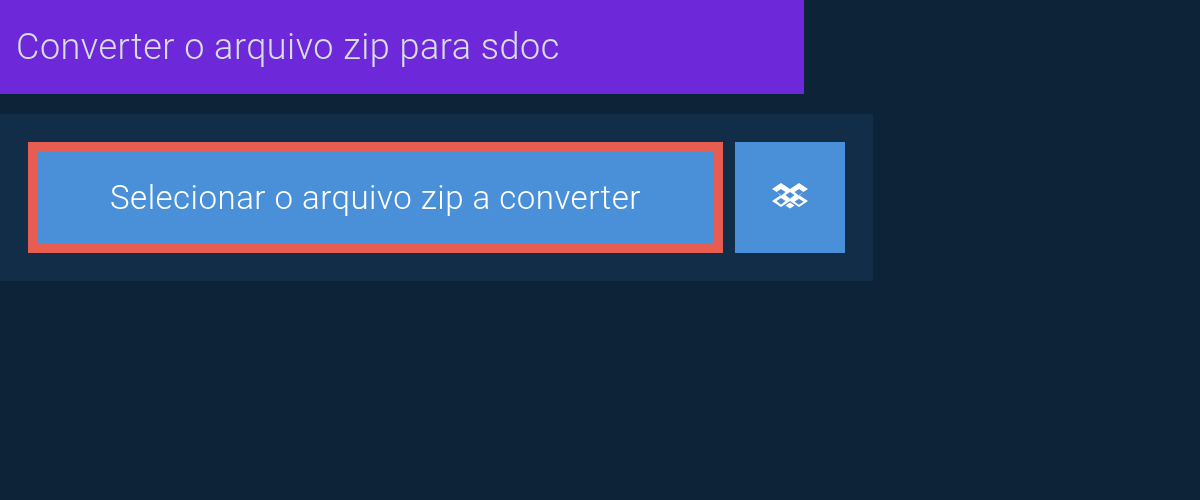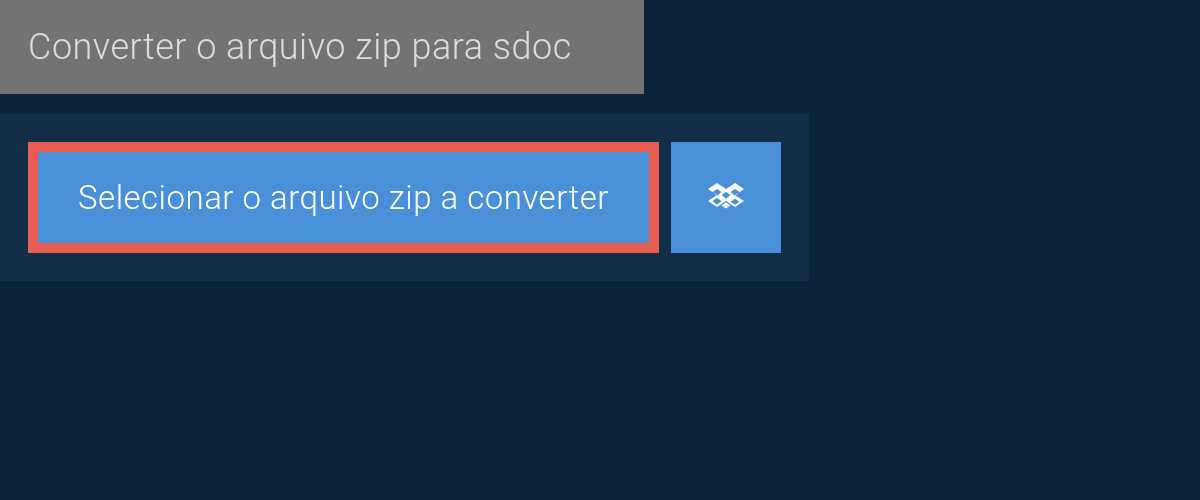--- a/index.html
+++ b/index.html
@@ -11,43 +11,43 @@
       width: 1200px;
       height: 500px;
       background-color: #0d2438;
       font-family: -apple-system, BlinkMacSystemFont, "Segoe UI", Roboto, sans-serif;
       overflow: hidden;
     }
     .container {
       padding: 0;
     }
     .title-bar {
-      background-color: #737373;
-      padding: 26px 28px;
+      background-color: #6d28d9;
+      padding: 26px 16px;
       display: inline-block;
-      width: 644px;
+      width: 804px;
     }
     .title {
       color: #d8dde2;
       font-size: 36px;
       font-weight: 300;
       letter-spacing: 0.5px;
     }
     .button-section {
       background-color: #122d47;
       padding: 28px;
       margin-top: 20px;
       display: inline-flex;
       gap: 12px;
       align-items: stretch;
     }
     .select-button {
       background-color: #4a90d9;
       border: 10px solid #e85d52;
-      padding: 26px 40px;
+      padding: 26px 72px;
       cursor: pointer;
       display: flex;
       align-items: center;
       justify-content: center;
     }
     .select-button-text {
       color: #ffffff;
       font-size: 33px;
       font-weight: 300;
       letter-spacing: 0.5px;

